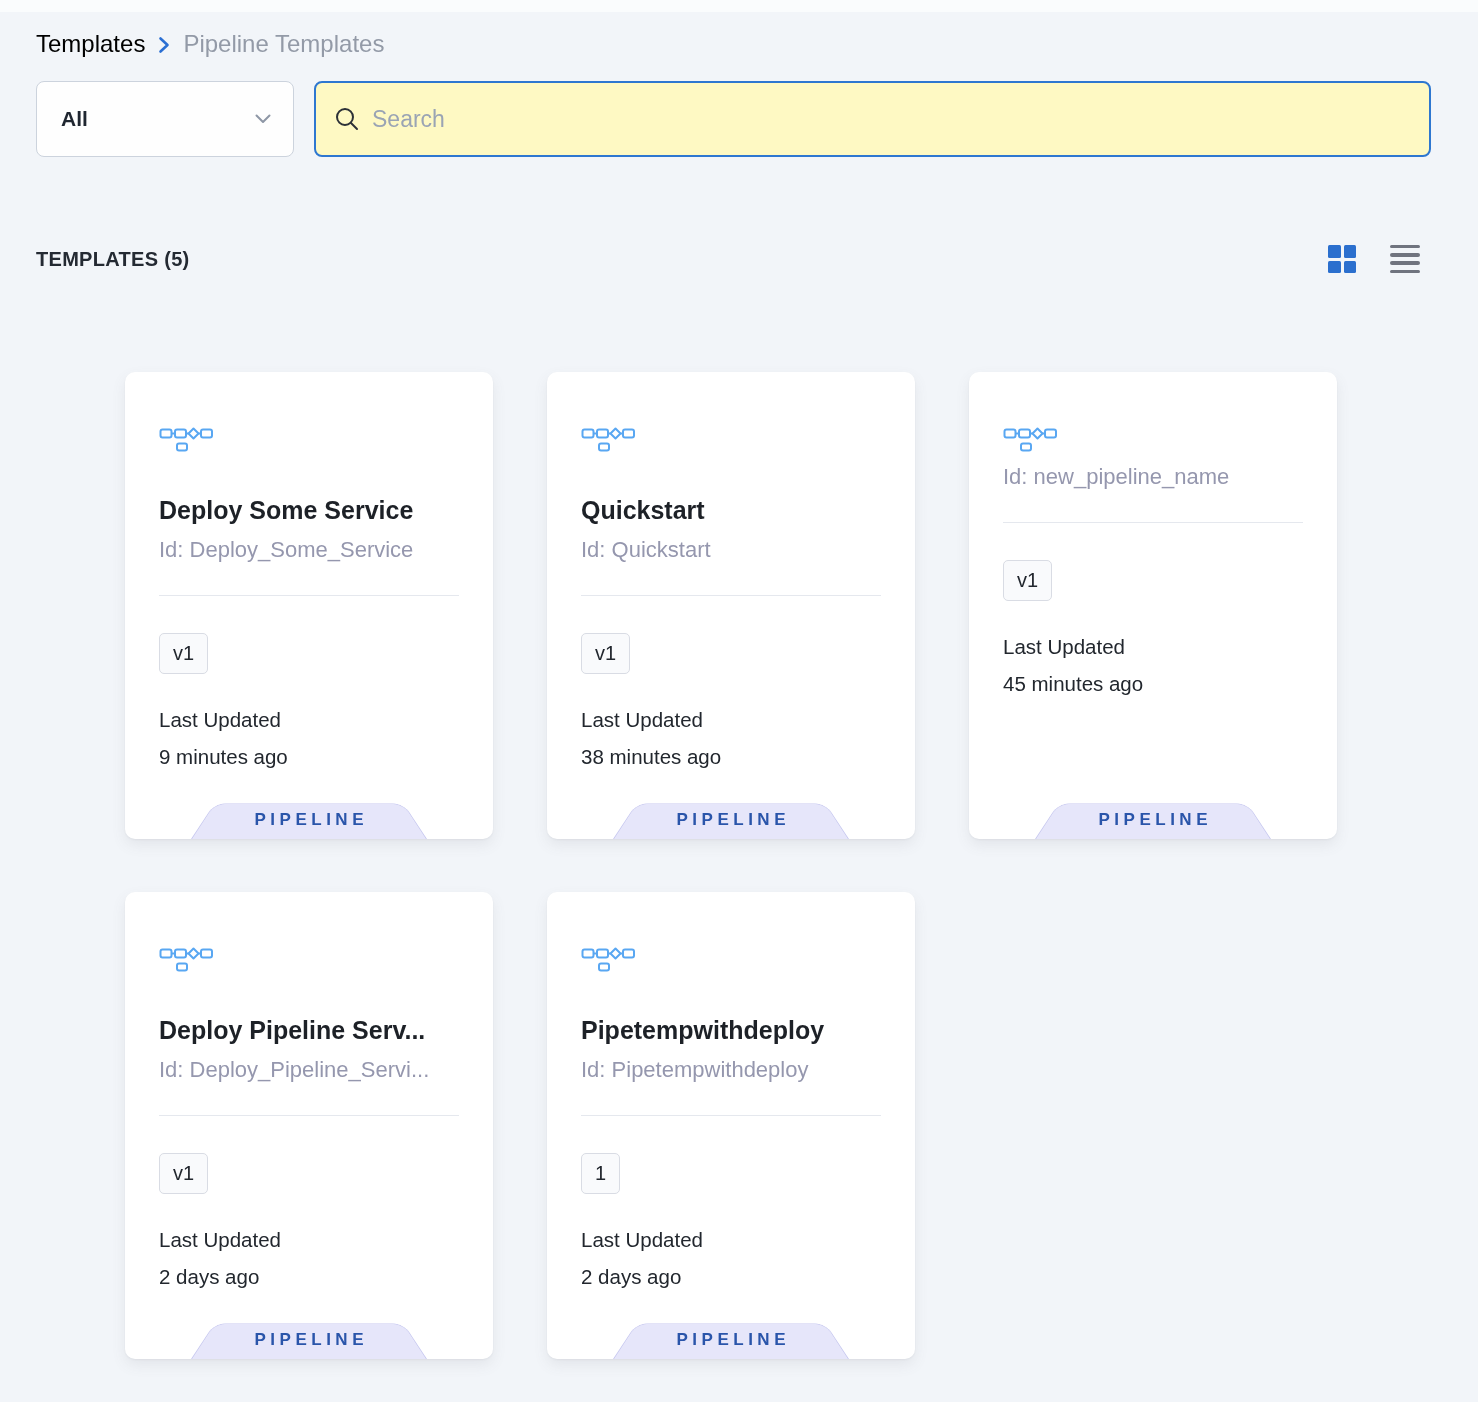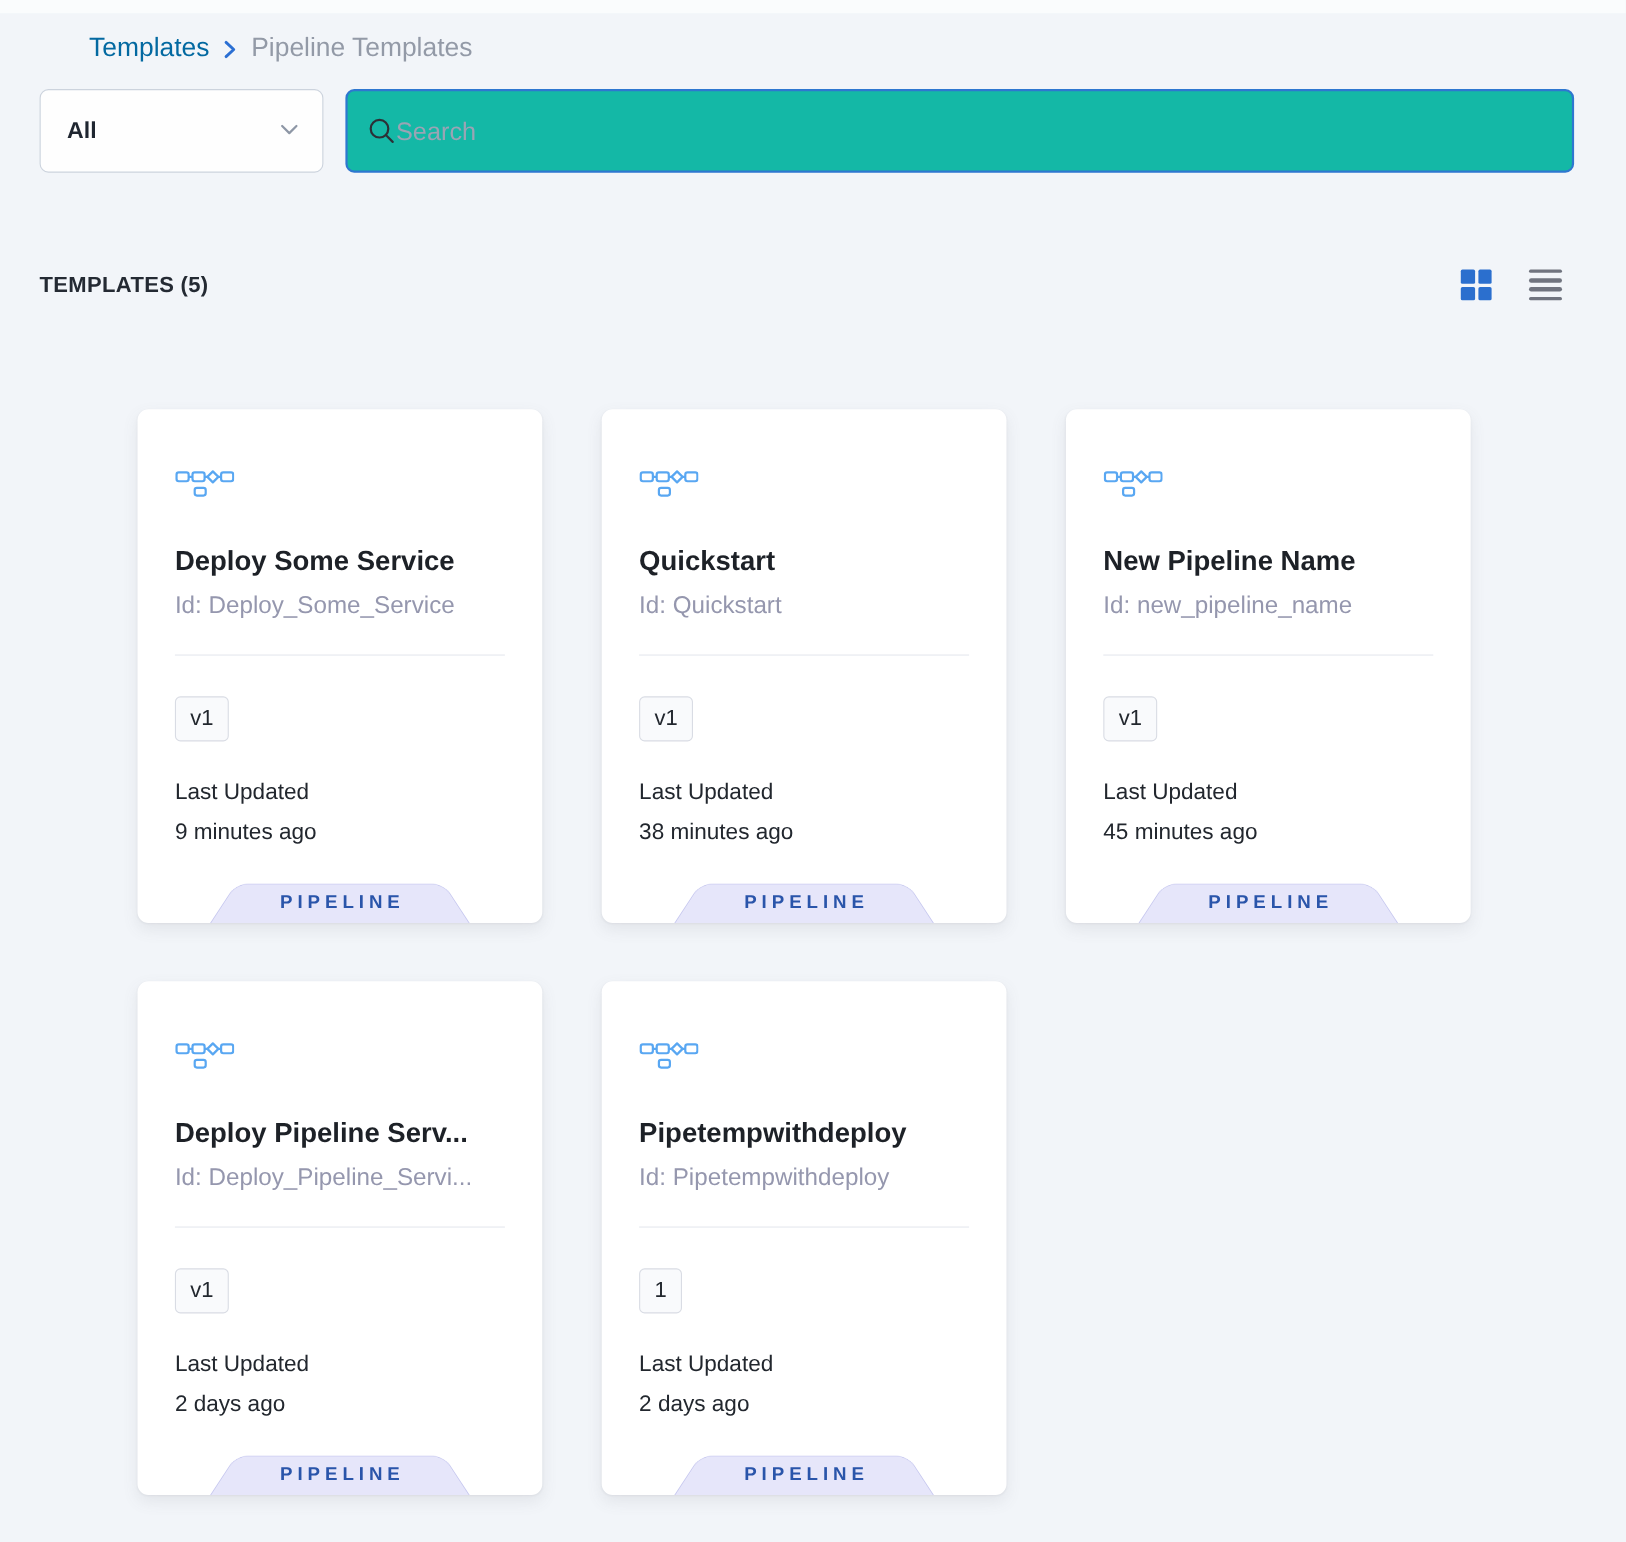--- a/index.html
+++ b/index.html
@@ -10,40 +10,40 @@
     color: #22272e;
     overflow: hidden;
   }
   .top-strip { height: 12px; background: #fafcfd; }
 
   
   .breadcrumb {
     display: flex; align-items: center; gap: 12px;
     margin: 16px 47px 0 36px; height: 32px;
   }
-  .crumb-link { color: #0369a1; font-size: 24px; cursor: pointer; text-decoration: none; margin-left: 45px; }
+  .crumb-link { color: #000000; font-size: 24px; cursor: pointer; text-decoration: none; }
   .crumb-sep { display: inline-flex; align-items: center; margin-top: 2px; }
   .crumb-current { color: #939aa7; font-size: 24px; }
 
   
   .toolbar {
     display: flex; align-items: stretch; gap: 20px;
     margin: 21px 47px 0 36px; height: 76px;
   }
   .filter-dropdown {
     width: 258px; background: #fefefe;
     border: 1px solid #ccd3dd; border-radius: 8px;
     display: flex; align-items: center; justify-content: space-between;
     padding: 0 22px 0 24px; cursor: pointer;
   }
   .filter-dropdown .value { font-size: 21px; font-weight: 700; color: #1f2630; }
   .search-box {
-    flex: 1; background: #14b8a6;
+    flex: 1; background: #fef9c3;
     border: 2px solid #2e77d0; border-radius: 8px;
-    display: flex; align-items: center; gap: 0; padding: 0 18px; justify-content: flex-end;
+    display: flex; align-items: center; gap: 12px; padding: 0 18px; justify-content: flex-end;
   }
   .search-box input {
     flex: 1; border: none; outline: none; background: transparent;
     font-size: 23px; color: #333a44; font-family: "Liberation Sans", sans-serif;
   }
   .search-box input::placeholder { color: #9aa4b4; }
 
   
   .results-header {
     display: flex; align-items: center; justify-content: space-between;
@@ -222,21 +222,20 @@
         <rect x="1.5" y="5.5" width="11" height="8" rx="2"></rect>
         <line x1="12.5" y1="9.5" x2="16" y2="9.5"></line>
         <rect x="16" y="5.5" width="11" height="8" rx="2"></rect>
         <line x1="27" y1="9.5" x2="29.5" y2="9.5"></line>
         <path d="M34.5 4.5 L39.5 9.5 L34.5 14.5 L29.5 9.5 Z" stroke-linejoin="round"></path>
         <line x1="39.5" y1="9.5" x2="42" y2="9.5"></line>
         <rect x="42" y="5.5" width="11" height="8" rx="2"></rect>
         <rect x="18" y="19.5" width="10" height="7" rx="2"></rect>
       </svg>
     </div>
-    <h3 class="card-title">New Pipeline Name</h3>
     <div class="card-id">Id: new_pipeline_name</div>
     <div class="card-divider"></div>
     <span class="version-badge">v1</span>
     <div class="updated-row">
       <span>Last Updated</span>
       <span>45 minutes ago</span>
     </div>
     <div class="pipeline-badge">
       <div class="trap"></div>
       <span class="trap-label">PIPELINE</span>

